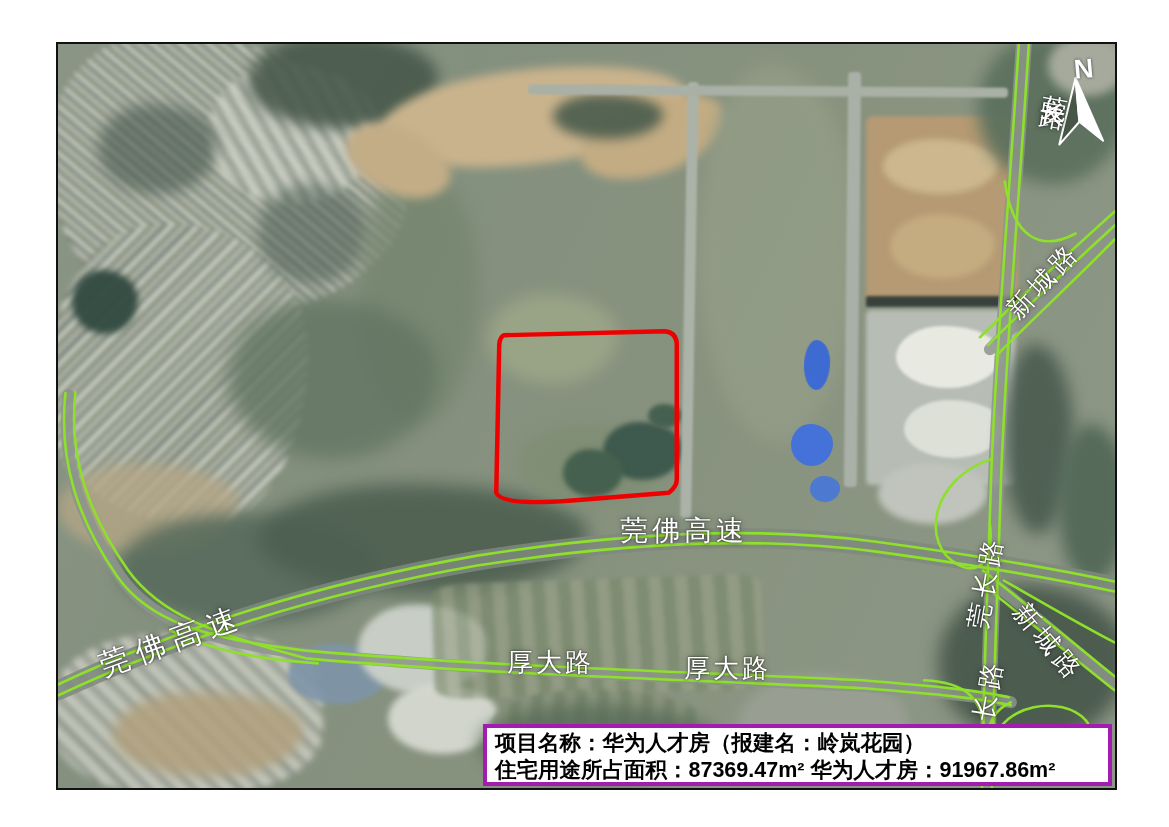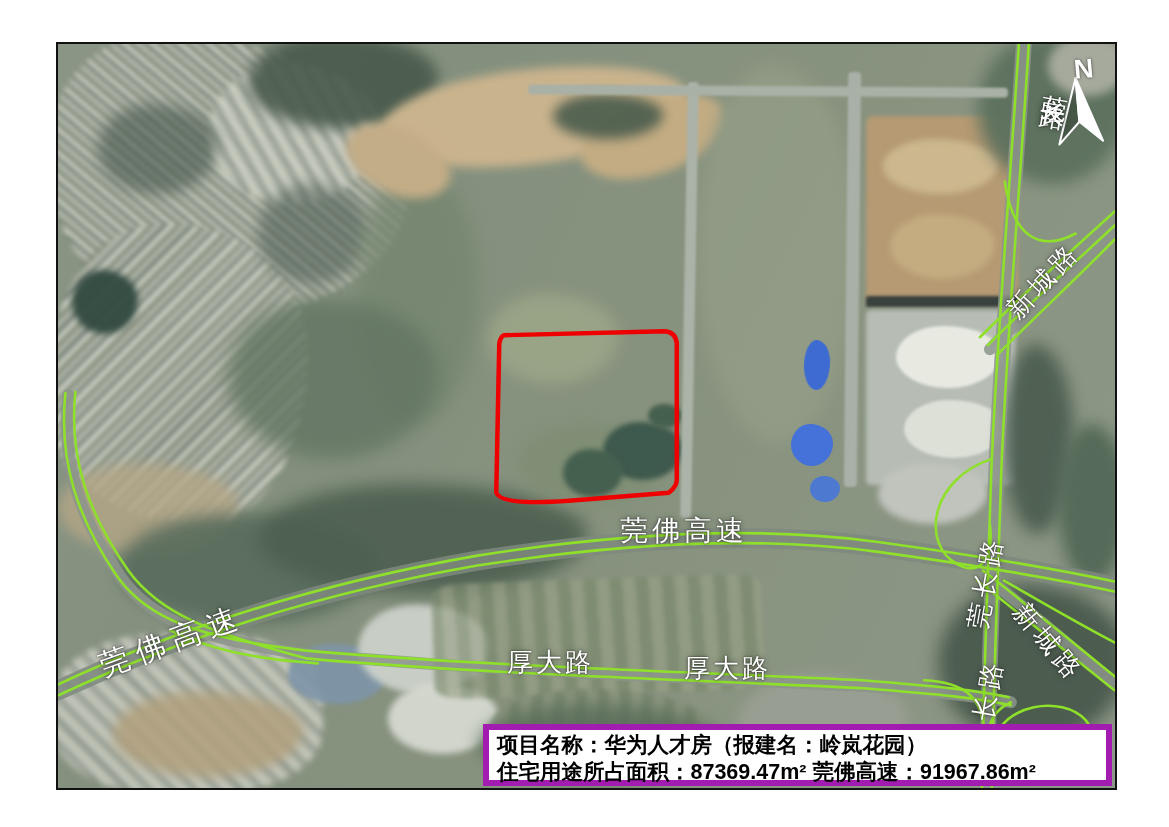--- a/index.html
+++ b/index.html
@@ -19,21 +19,21 @@
   .lbl-houda-2{left:626px;top:607px;font-size:26px;letter-spacing:3px;}
   .lbl-guanchang-top{left:984px;top:31px;font-size:26px;writing-mode:vertical-rl;
        letter-spacing:5px;transform:rotate(10deg);}
   .lbl-guanchang-mid{left:880px;top:520px;font-size:26px;letter-spacing:6px;transform:rotate(-80deg);}
   .lbl-guanchang-bot{left:880px;top:643px;font-size:26px;letter-spacing:6px;transform:rotate(-80deg);}
   .lbl-xincheng-top{left:939px;top:219px;font-size:26px;letter-spacing:5px;transform:rotate(-47deg);}
   .lbl-xincheng-bot{left:944px;top:581px;font-size:26px;letter-spacing:5px;transform:rotate(50deg);}
   .compass-n{position:absolute;left:1016px;top:10px;z-index:4;color:#fff;font-size:27px;
        font-weight:bold;text-shadow:0 0 3px rgba(0,0,0,.7);transform:rotate(-5deg);}
   .infobox{position:absolute;left:425px;top:680px;width:629px;height:62px;z-index:6;
-       background:#fff;border:6px solid #a21caf;box-sizing:border-box;padding:2px 8px 0 8px;
+       background:#fff;border:4px solid #a21caf;box-sizing:border-box;padding:2px 8px 0 8px;
        color:#000;font-weight:bold;font-size:21.5px;line-height:27px;white-space:nowrap;}
 </style>
 </head>
 <body>
 
 <div class="page">
   <div class="map">
 
     <div class="sat">
         <i class="b" style="left:-10px;top:-10px;width:360px;height:290px;background:repeating-linear-gradient(40deg,#b9beb2 0 6px,#5c685e 6px 9px,#d3d5ca 9px 14px,#77816f 14px 18px);filter:blur(2.5px);opacity:.95;border-radius:30% 70% 60% 40%/40% 55% 45% 60%"></i>
@@ -134,17 +134,17 @@
     <div class="lbl lbl-houda-1">厚大路</div>
     <div class="lbl lbl-houda-2">厚大路</div>
     <div class="lbl lbl-guanchang-top">莞长路</div>
     <div class="lbl lbl-guanchang-mid">莞长路</div>
     <div class="lbl lbl-guanchang-bot">莞长路</div>
     <div class="lbl lbl-xincheng-top">新城路</div>
     <div class="lbl lbl-xincheng-bot">新城路</div>
 
     <div class="infobox">
       <div>项目名称：华为人才房（报建名：岭岚花园）</div>
-      <div>住宅用途所占面积：87369.47m² 莞佛高速：91967.86m²</div>
+      <div>住宅用途所占面积：87369.47m² 华为人才房：91967.86m²</div>
     </div>
 
   </div>
 </div>
 
 </body></html>

